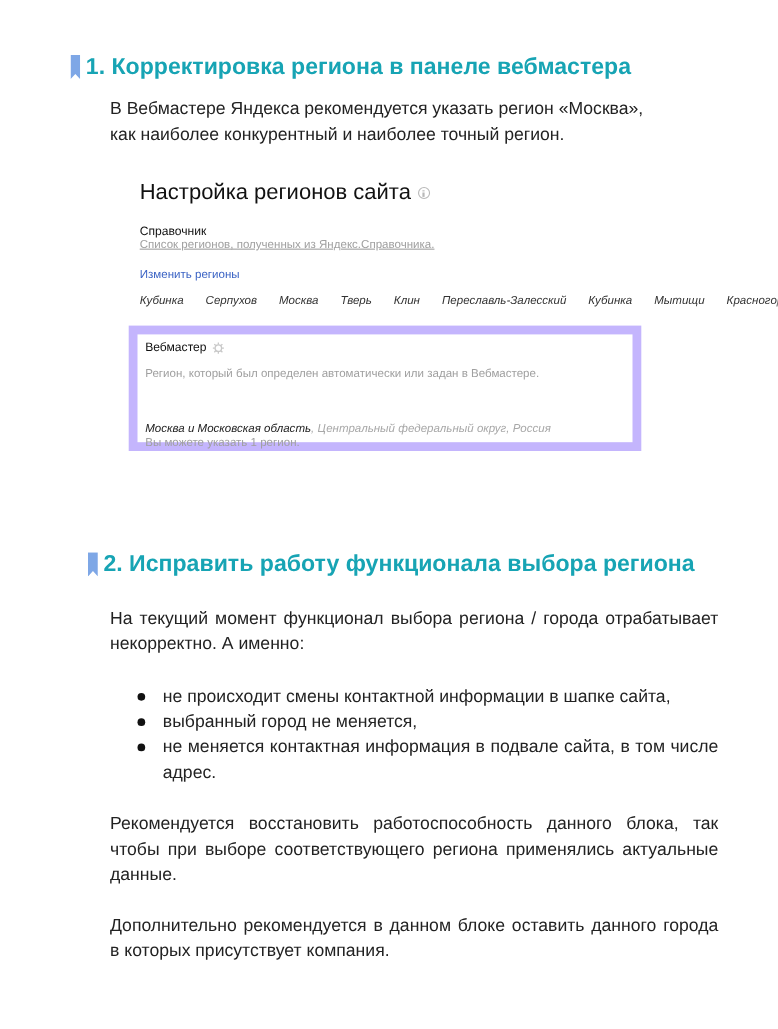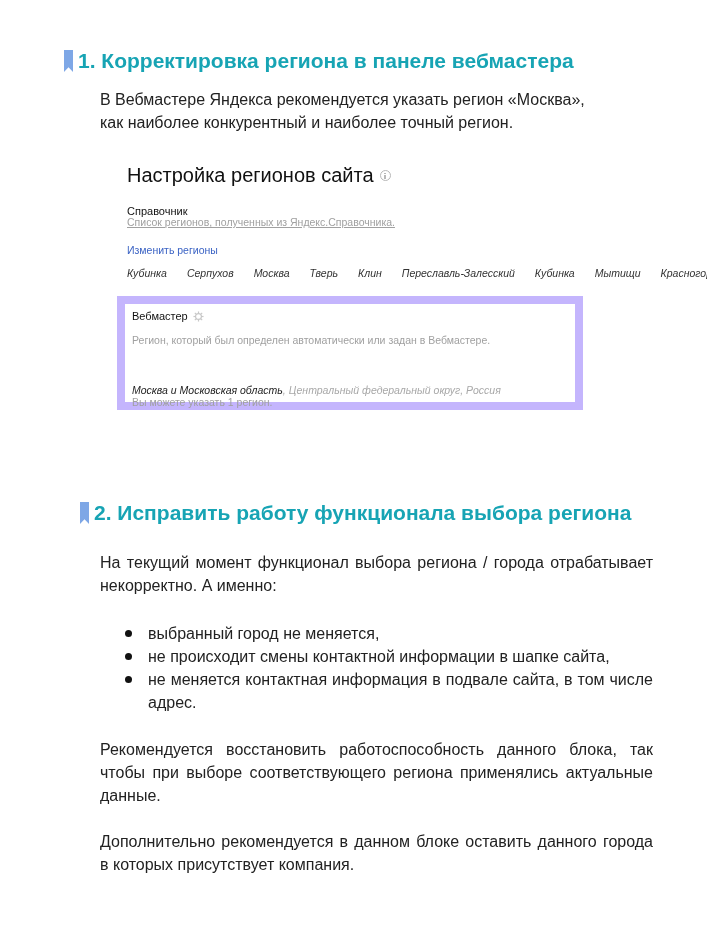--- a/index.html
+++ b/index.html
@@ -110,20 +110,20 @@
 </div>
 
 <div class="section-heading" style="top:501px;padding-left:16px;">
   <span class="bookmark"></span>
   <span>2. Исправить работу функционала выбора региона</span>
 </div>
 
 <div class="para justify" style="top:551px;">На текущий момент функционал выбора региона / города отрабатывает некорректно. А именно:</div>
 
 <ul class="bullets">
+  <li><span class="dot"></span><span>не происходит смены контактной информации в шапке сайта,</span></li>
   <li><span class="dot"></span><span>выбранный город не меняется,</span></li>
-  <li><span class="dot"></span><span>не происходит смены контактной информации в шапке сайта,</span></li>
   <li><span class="dot"></span><span>не меняется контактная информация в подвале сайта, в том числе адрес.</span></li>
 </ul>
 
 <div class="para justify" style="top:738px;">Рекомендуется восстановить работоспособность данного блока, так чтобы при выборе соответствующего региона применялись актуальные данные.</div>
 
 <div class="para justify" style="top:830px;">Дополнительно рекомендуется в данном блоке оставить данного города в которых присутствует компания.</div>
 
 </body></html>

